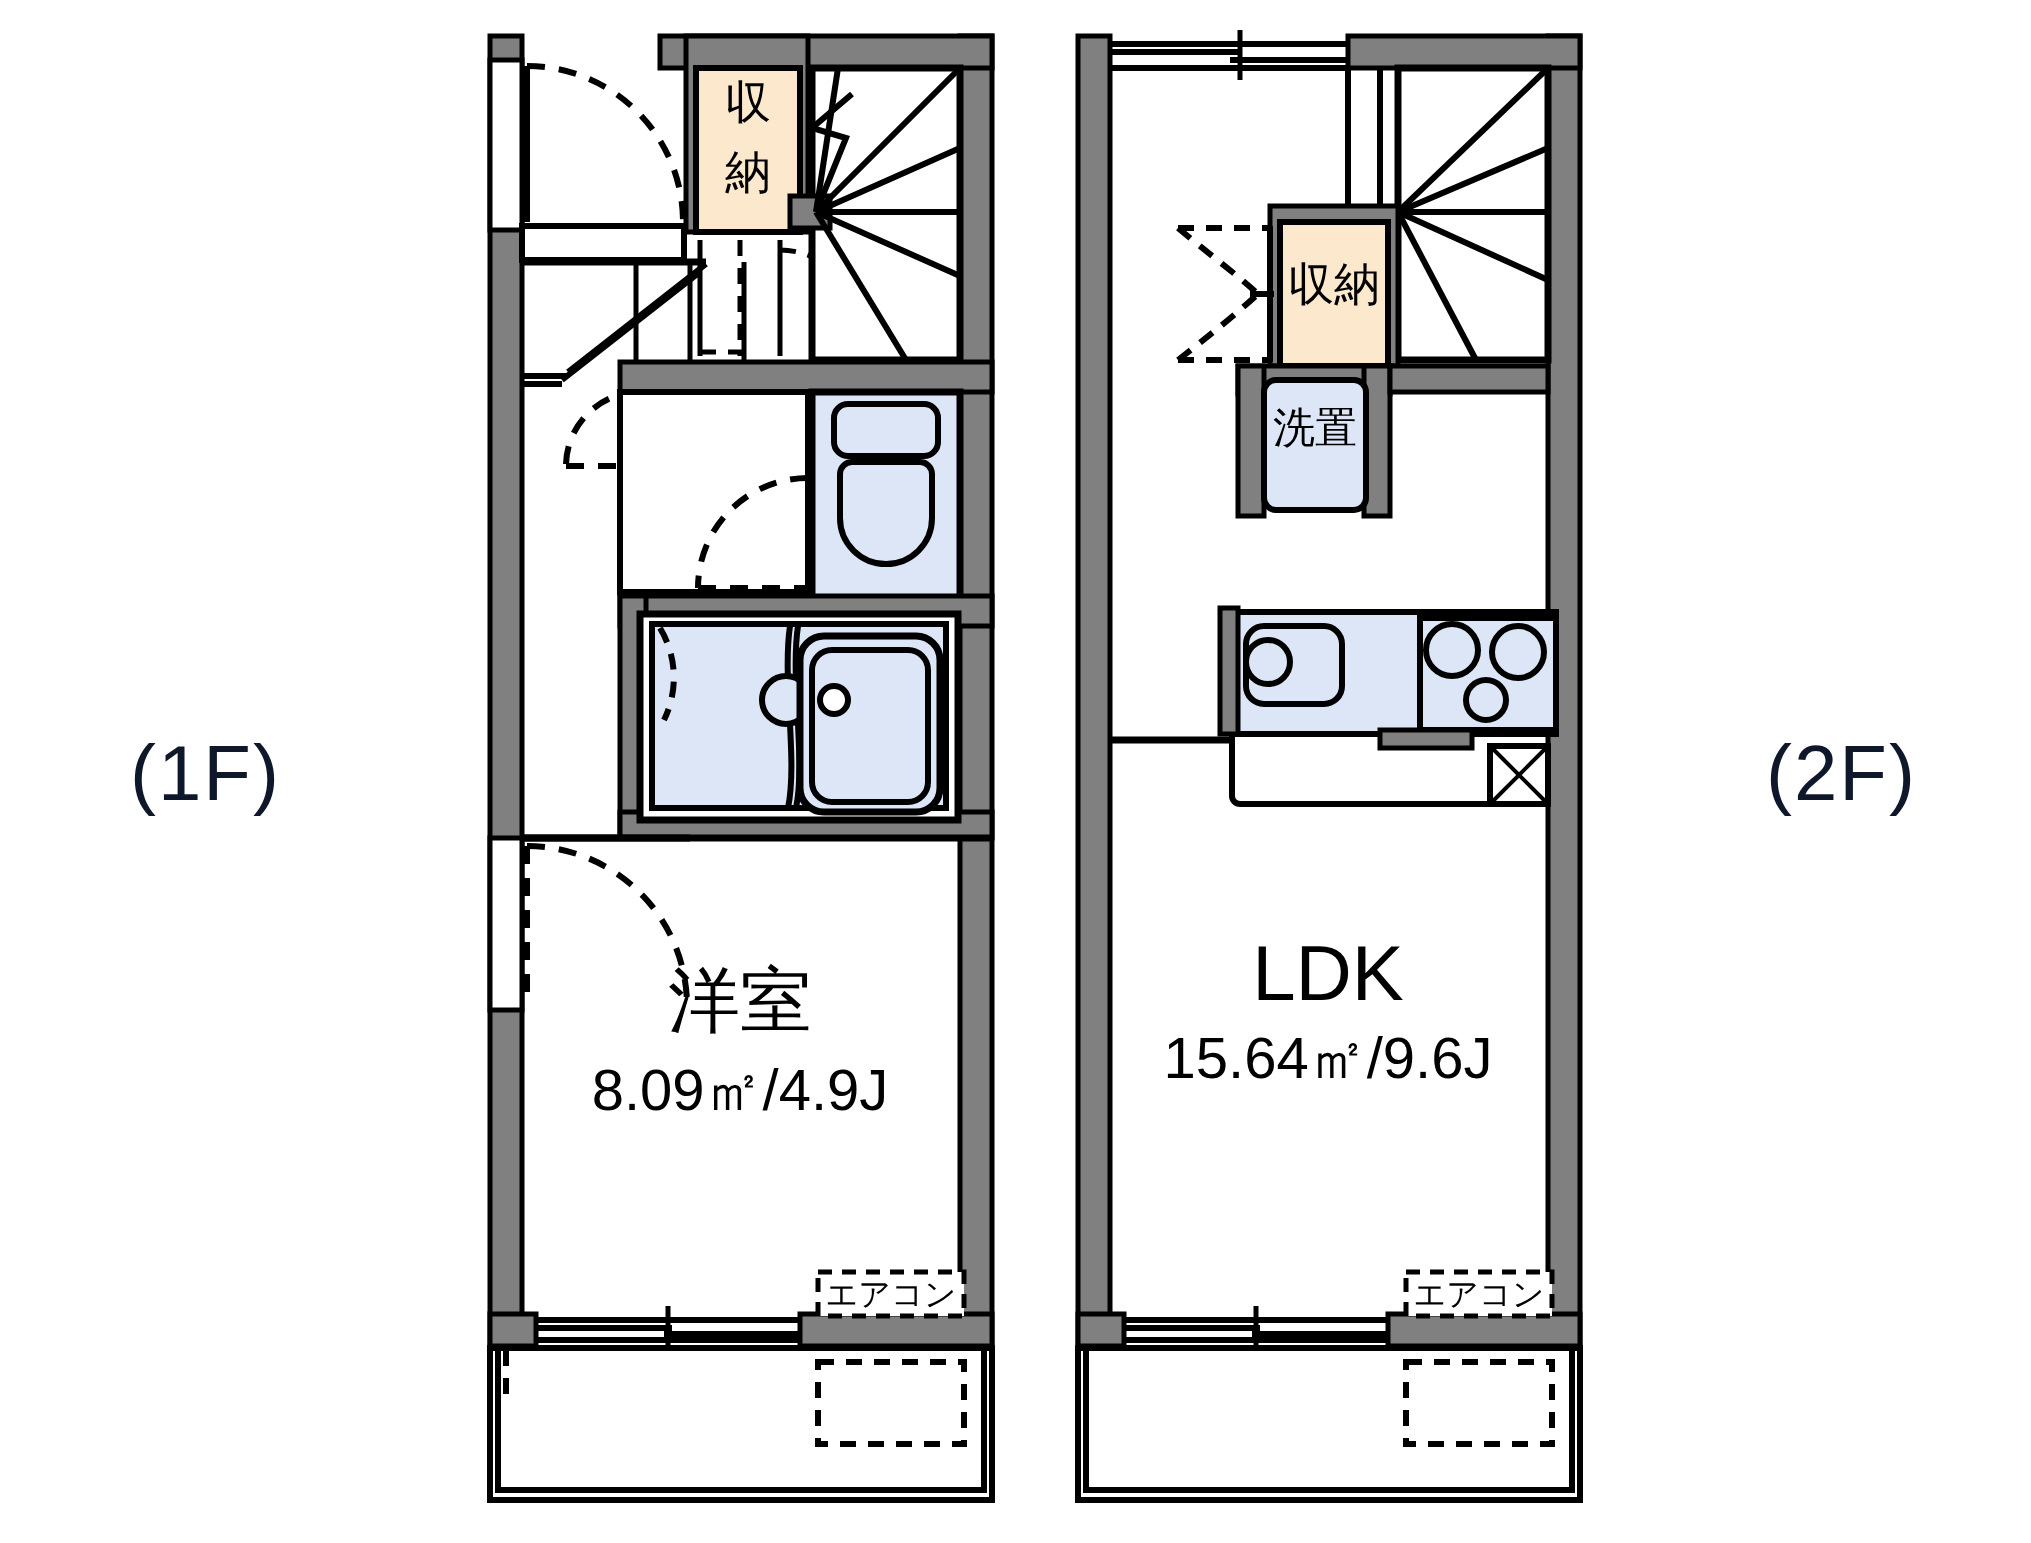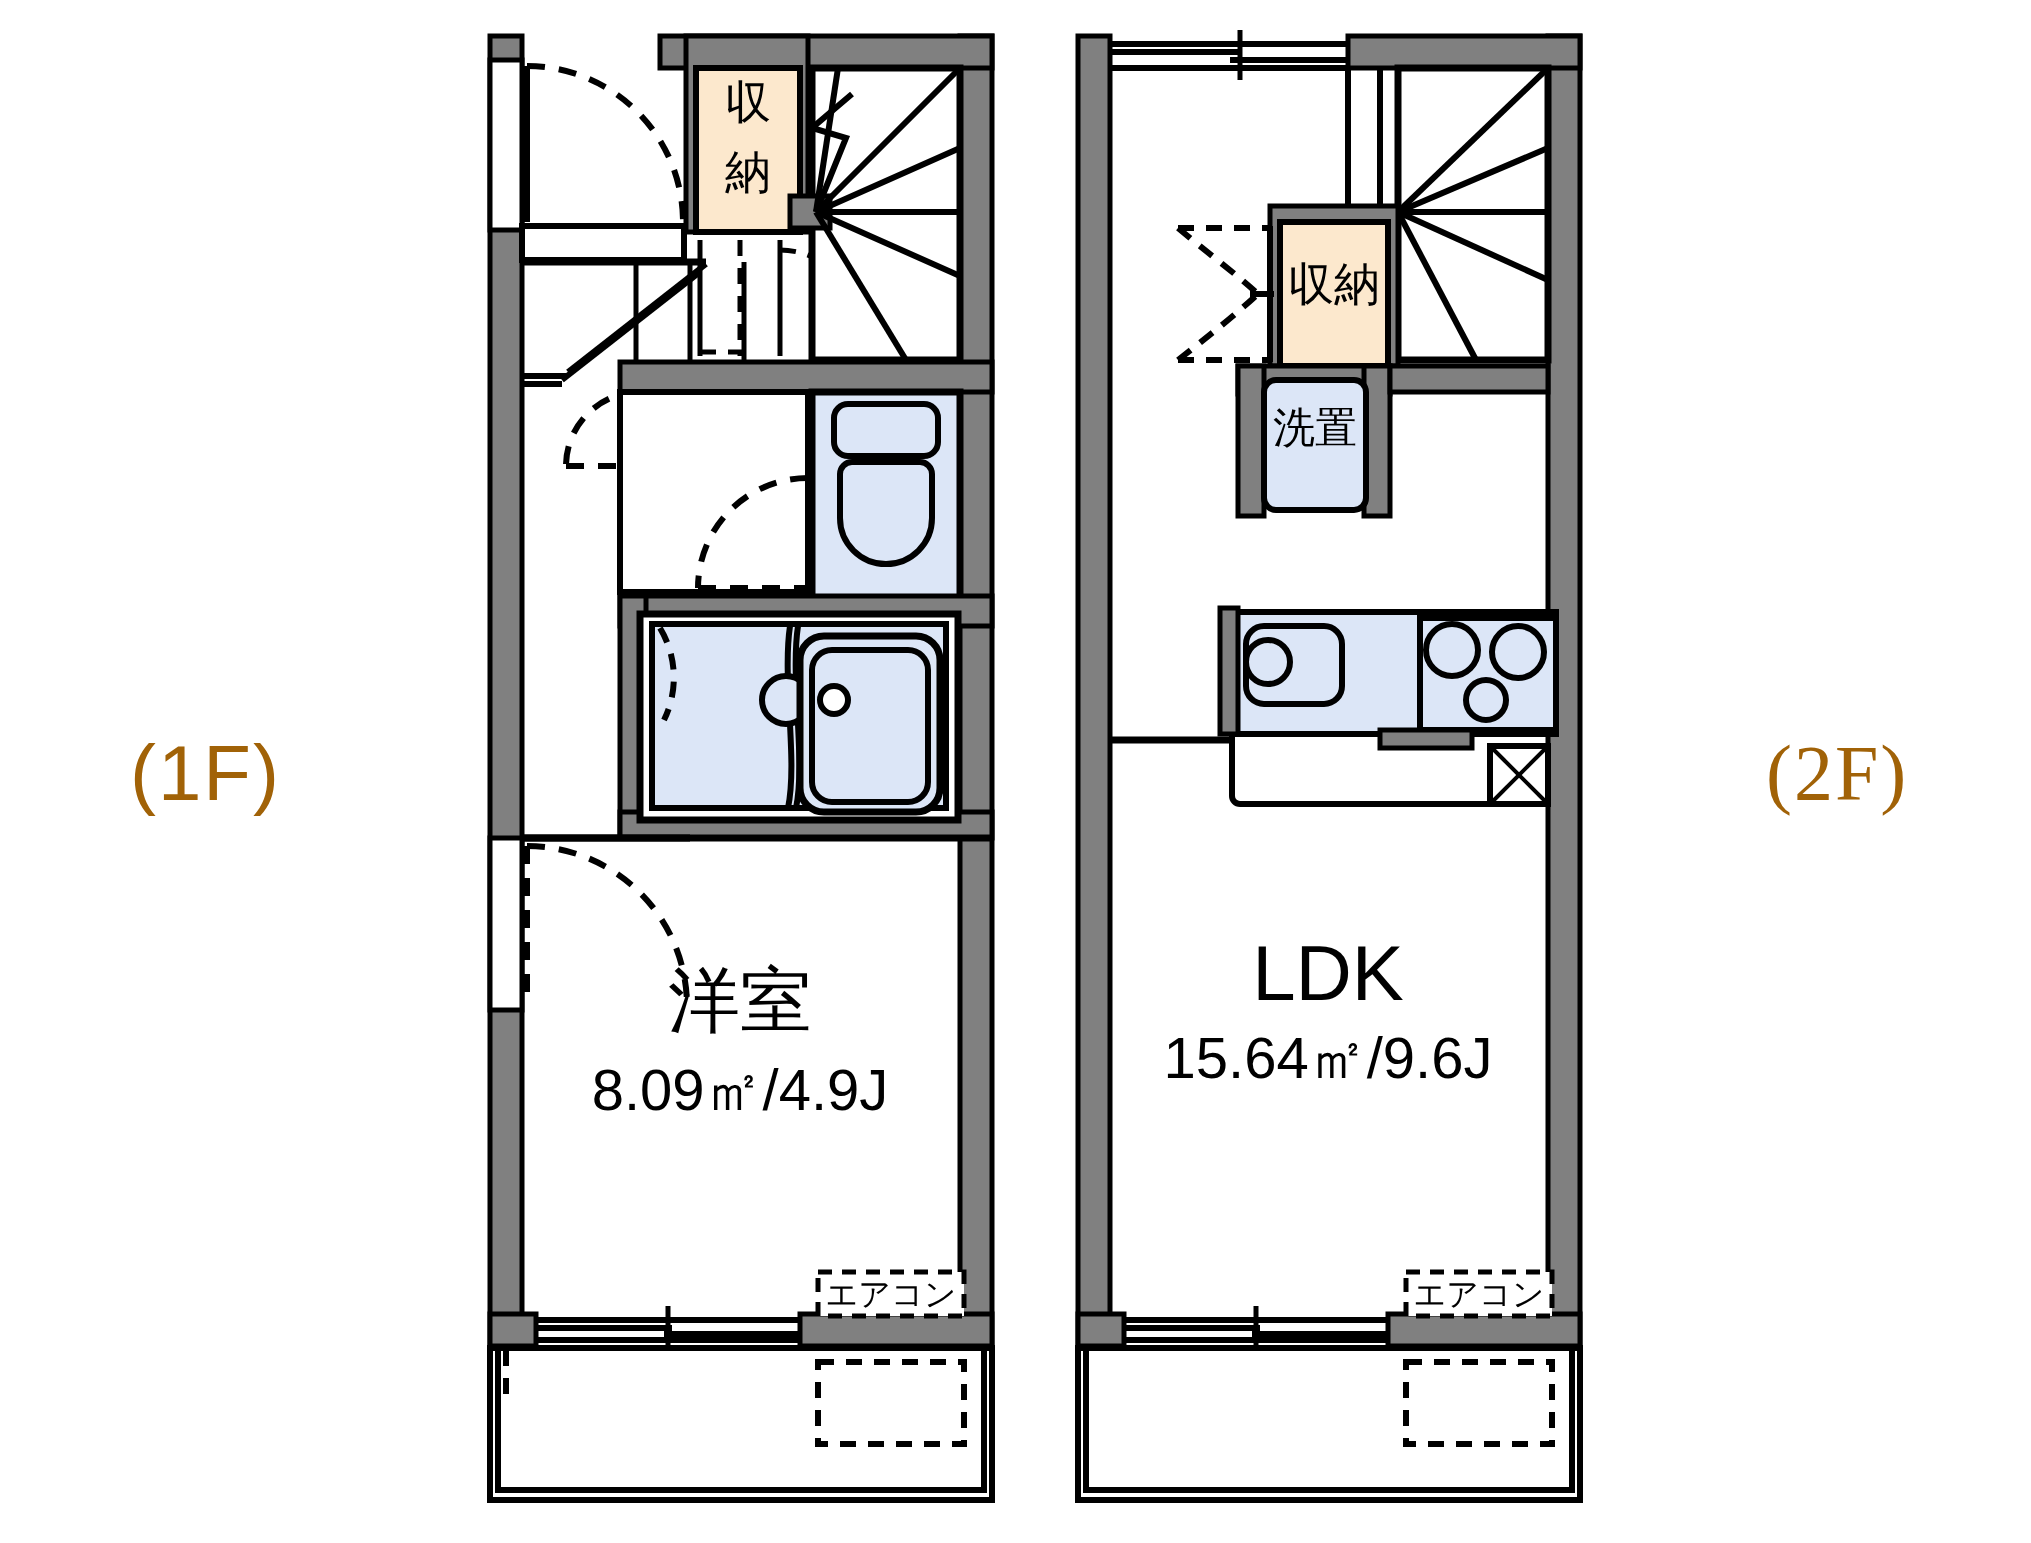--- a/index.html
+++ b/index.html
@@ -4,24 +4,24 @@
 <style>
   html,body{margin:0;padding:0;background:#ffffff;}
   body{
     width:2031px;height:1543px;overflow:hidden;position:relative;
     font-family:"Liberation Sans","DejaVu Sans",sans-serif;
     color:#000;
   }
   #stage{position:absolute;left:0;top:0;width:2031px;height:1543px;}
   .floor-label{
     position:absolute;font-size:78px;font-weight:400;letter-spacing:2px;
-    color:#a16207;white-space:nowrap;
+    color:#0f172a;white-space:nowrap;
   }
   #label-1f{left:130px;top:728px;}
-  #label-2f{left:1766px;top:728px;font-family:Liberation Serif, serif;}
+  #label-2f{left:1766px;top:728px;}
   svg{position:absolute;left:0;top:0;}
   .rm-name{font-size:62px;}
   .rm-area{font-size:52px;}
   .jp-small{font-size:40px;}
 </style>
 </head>
 <body>
 
 <div id="stage">
 

